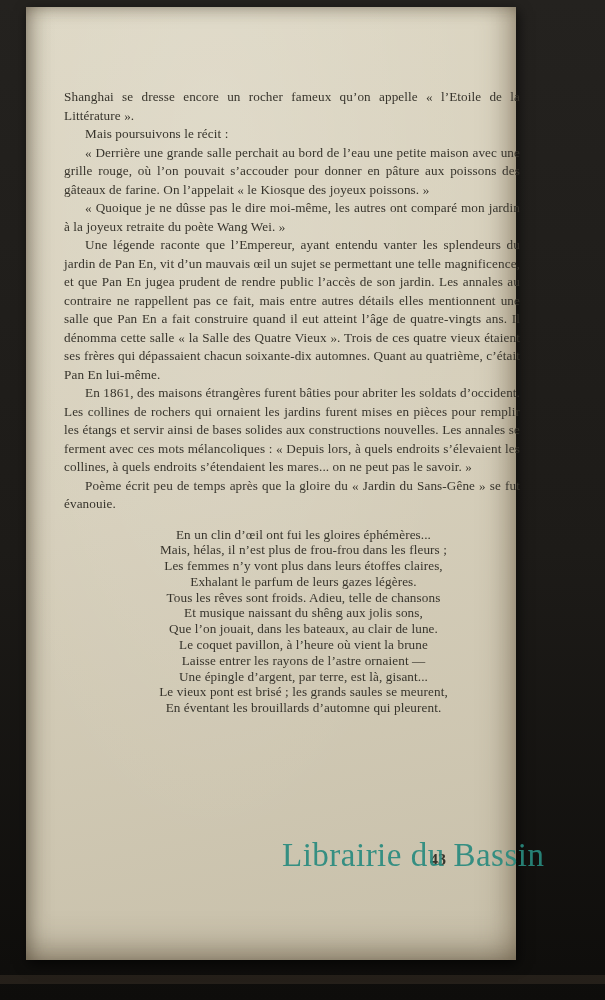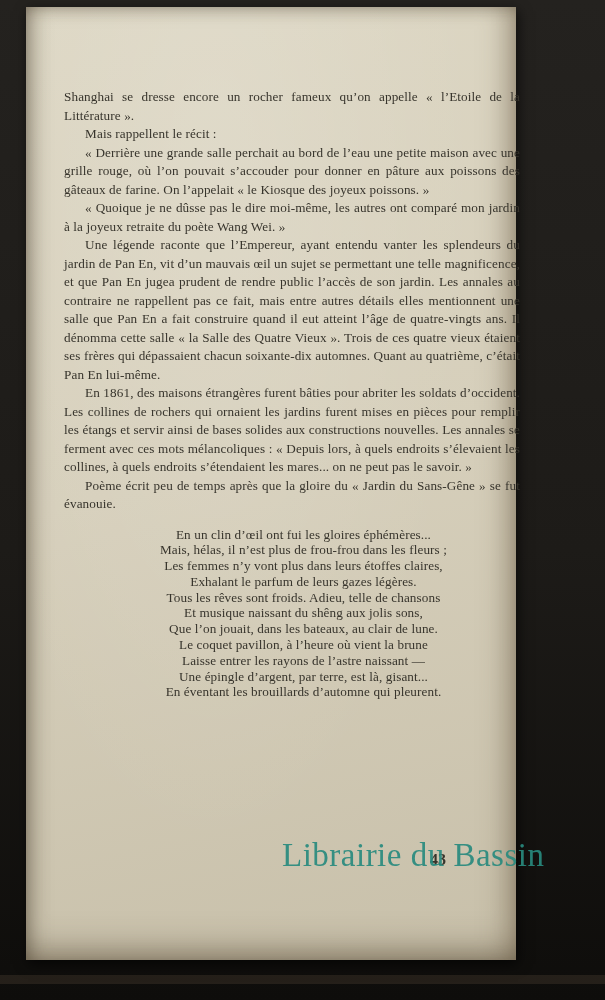--- a/index.html
+++ b/index.html
@@ -86,38 +86,39 @@
 </head>
 <body>
 
 <div class="photo">
   <div class="table-edge"></div>
 
   <div class="page">
 
     <div class="text-block">
       <p class="para">Shanghai se dresse encore un rocher fameux qu’on appelle « l’Etoile de la Littérature ».</p>
-      <p class="para indent">Mais rappellent le récit :</p>
+      <p class="para indent">Mais poursuivons le récit :</p>
       <p class="para indent">« Derrière une grande salle perchait au bord de l’eau une petite maison avec une grille rouge, où l’on pouvait s’accouder pour donner en pâture aux poissons des gâteaux de farine. On l’appelait « le Kiosque des joyeux poissons. »</p>
       <p class="para indent">« Quoique je ne dûsse pas le dire moi-même, les autres ont comparé mon jardin à la joyeux retraite du poète Wang Wei. »</p>
       <p class="para indent">Une légende raconte que l’Empereur, ayant entendu vanter les splendeurs du jardin de Pan En, vit d’un mauvais œil un sujet se permettant une telle magnificence, et que Pan En jugea prudent de rendre public l’accès de son jardin. Les annales au contraire ne rappellent pas ce fait, mais entre autres détails elles mentionnent une salle que Pan En a fait construire quand il eut atteint l’âge de quatre-vingts ans. Il dénomma cette salle « la Salle des Quatre Vieux ». Trois de ces quatre vieux étaient ses frères qui dépassaient chacun soixante-dix automnes. Quant au quatrième, c’était Pan En lui-même.</p>
       <p class="para indent">En 1861, des maisons étrangères furent bâties pour abriter les soldats d’occident. Les collines de rochers qui ornaient les jardins furent mises en pièces pour remplir les étangs et servir ainsi de bases solides aux constructions nouvelles. Les annales se ferment avec ces mots mélancoliques : « Depuis lors, à quels endroits s’élevaient les collines, à quels endroits s’étendaient les mares... on ne peut pas le savoir. »</p>
       <p class="para indent">Poème écrit peu de temps après que la gloire du « Jardin du Sans-Gêne » se fut évanouie.</p>
 
       <div class="poem">
         <div class="poem-line">En un clin d’œil ont fui les gloires éphémères...</div>
         <div class="poem-line">Mais, hélas, il n’est plus de frou-frou dans les fleurs ;</div>
         <div class="poem-line">Les femmes n’y vont plus dans leurs étoffes claires,</div>
         <div class="poem-line">Exhalant le parfum de leurs gazes légères.</div>
         <div class="poem-line">Tous les rêves sont froids. Adieu, telle de chansons</div>
         <div class="poem-line">Et musique naissant du shêng aux jolis sons,</div>
         <div class="poem-line">Que l’on jouait, dans les bateaux, au clair de lune.</div>
         <div class="poem-line">Le coquet pavillon, à l’heure où vient la brune</div>
-        <div class="poem-line">Laisse entrer les rayons de l’astre naissant —</div>
+        <div class="poem-line">Laisse entrer les rayons de l’astre ornaient —</div>
         <div class="poem-line">Une épingle d’argent, par terre, est là, gisant...</div>
+        <div class="poem-line">Le vieux pont est brisé ; les grands saules se meurent,</div>
         <div class="poem-line">En éventant les brouillards d’automne qui pleurent.</div>
       </div>
     </div>
 
     <div class="page-number">43</div>
     <div class="watermark">Librairie du Bassin</div>
 
   </div>
 </div>
 

